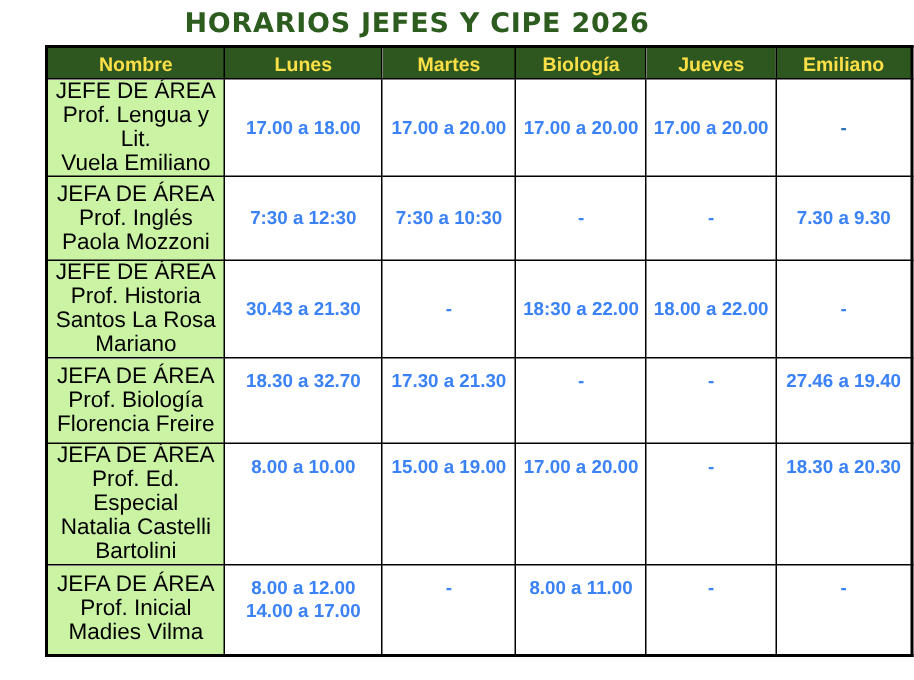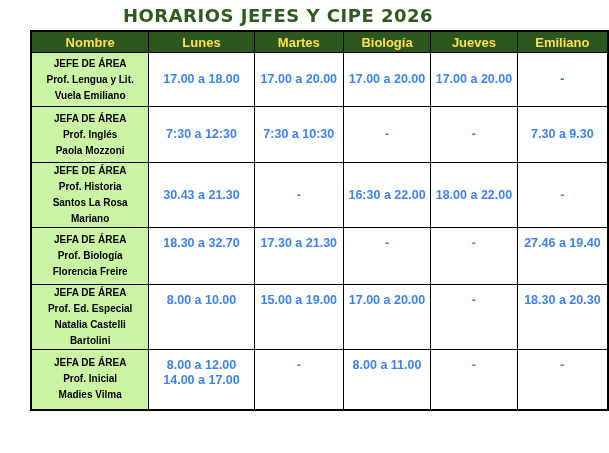--- a/index.html
+++ b/index.html
@@ -24,21 +24,21 @@
     overflow:hidden;
   }
   table.schedule th{
     background:var(--header-bg,#2d571f);
     color:#fde047;
     font-size:13px;font-weight:bold;
     height:20px;text-align:center;
   }
   td.name-cell{
     background:var(--name-bg,#cbf3a4);
-    font-weight:bold;font-size:10px;color:#000;
+    font-weight:normal;font-size:15px;color:#000;
     text-align:center;vertical-align:middle;line-height:16px;
   }
   td.val-cell{
     background:#ffffff;
     font-weight:bold;font-size:12.5px;color:#3b82f6;
     text-align:center;white-space:pre-line;line-height:15px;
   }
   tr.vm td.val-cell{vertical-align:middle;}
   tr.vt td.val-cell{vertical-align:top;padding-top:8px;}
   td.val-cell.blue{color:var(--blue-dash,#2e75b6);}
@@ -79,21 +79,21 @@
         <td class="val-cell">-</td>
         <td class="val-cell">-</td>
         <td class="val-cell">7.30 a 9.30</td>
       </tr>
       <tr class="vm" style="height: 61px;">
         <td class="name-cell" style="white-space: pre-line;">JEFE DE ÁREA
 Prof. Historia
 Santos La Rosa Mariano</td>
         <td class="val-cell">30.43 a 21.30</td>
         <td class="val-cell">-</td>
-        <td class="val-cell">16:30 a 22.00</td>
+        <td class="val-cell">18:30 a 22.00</td>
         <td class="val-cell">18.00 a 22.00</td>
         <td class="val-cell">-</td>
       </tr>
       <tr class="vt" style="height: 57px;">
         <td class="name-cell" style="white-space: pre-line;">JEFA DE ÁREA
 Prof. Biología
 Florencia Freire</td>
         <td class="val-cell">18.30 a 32.70</td>
         <td class="val-cell">17.30 a 21.30</td>
         <td class="val-cell">-</td>

